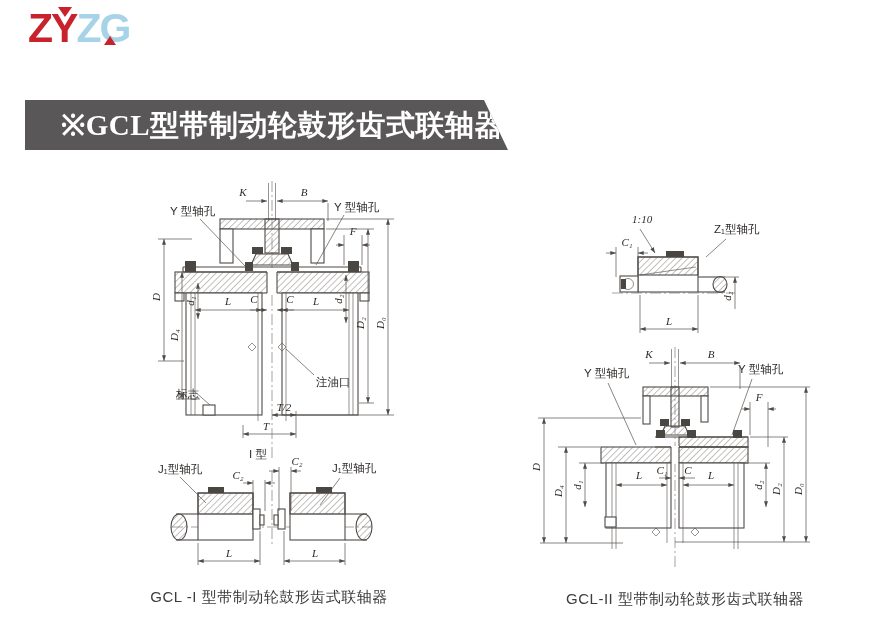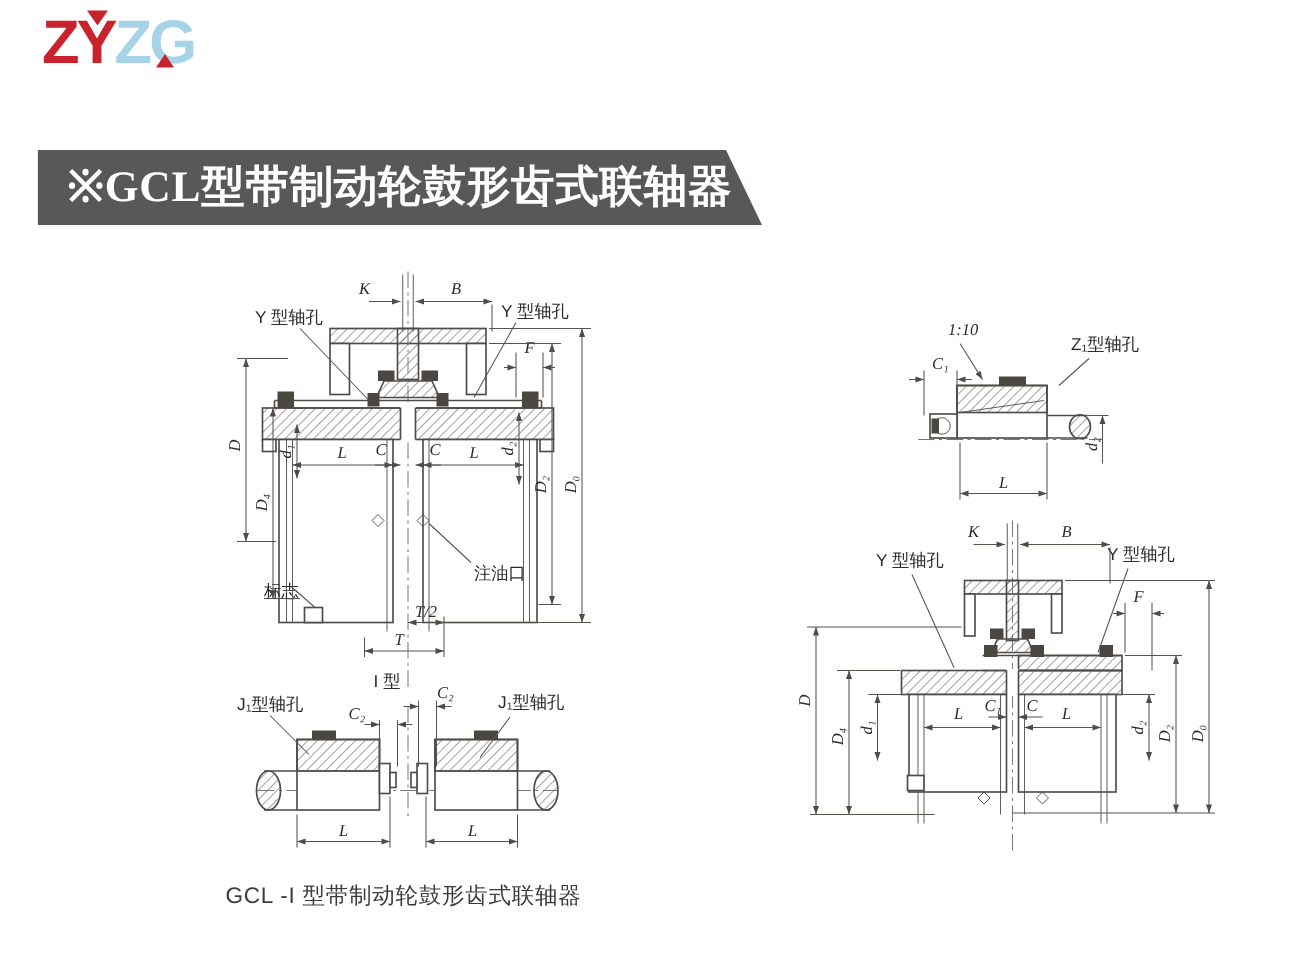--- a/index.html
+++ b/index.html
@@ -11,21 +11,21 @@
         font-family:"Liberation Sans",sans-serif;}
   #logo .zy{color:#c8232c;}
   #logo .zg{color:#a7d3e8;}
   .tri{position:absolute;width:0;height:0;}
   #logo .tri-down{left:30px;top:1px;border-left:7px solid transparent;border-right:7px solid transparent;border-top:10px solid #c8232c;}
   #logo .tri-up{left:76px;top:30px;border-left:6px solid transparent;border-right:6px solid transparent;border-bottom:9px solid #c8232c;}
   
   #banner{position:absolute;left:25px;top:100px;width:483px;height:50px;background:#595757;
         clip-path:polygon(0 0, calc(100% - 24px) 0, 100% 100%, 0 100%);}
   #banner .t{color:#ffffff;font-family:"Liberation Serif",serif;font-weight:bold;
-        font-size:29px;line-height:50px;padding-left:20px;letter-spacing:0.5px;white-space:nowrap;}
+        font-size:29px;line-height:50px;padding-left:36px;letter-spacing:0.5px;white-space:nowrap;}
   
   .fig-svg{position:absolute;}
   #svg1{left:148px;top:175px;}
   #svg2{left:528px;top:195px;}
   .caption{position:absolute;color:#3c3c3c;font-size:15px;letter-spacing:0.5px;text-align:center;
         font-family:"Liberation Sans",sans-serif;}
   #cap1{left:119px;top:588px;width:300px;}
   #cap2{left:520px;top:590px;width:330px;}
   
   .ln{stroke:#4f4b48;stroke-width:1.1;fill:none;}
@@ -346,14 +346,15 @@
       <text class="dimt" x="252" y="294" text-anchor="middle" transform="rotate(-90 252 294)">D₂</text>
       <line class="dim" x1="222" y1="242" x2="260" y2="242"></line>
       <line class="dim" x1="278" y1="192" x2="278" y2="347" marker-start="url(#ar2)" marker-end="url(#ar2)"></line>
       <text class="dimt" x="274" y="294" text-anchor="middle" transform="rotate(-90 274 294)">D₀</text>
       <line class="dim" x1="182" y1="192" x2="282" y2="192"></line>
       <line class="dim" x1="147" y1="347" x2="282" y2="347"></line>
     </g>
   </svg>
 
   <div id="cap1" class="caption">GCL -I 型带制动轮鼓形齿式联轴器</div>
+  <div id="cap2" class="caption">GCL-II 型带制动轮鼓形齿式联轴器</div>
 
 </div>
 
 </body></html>

